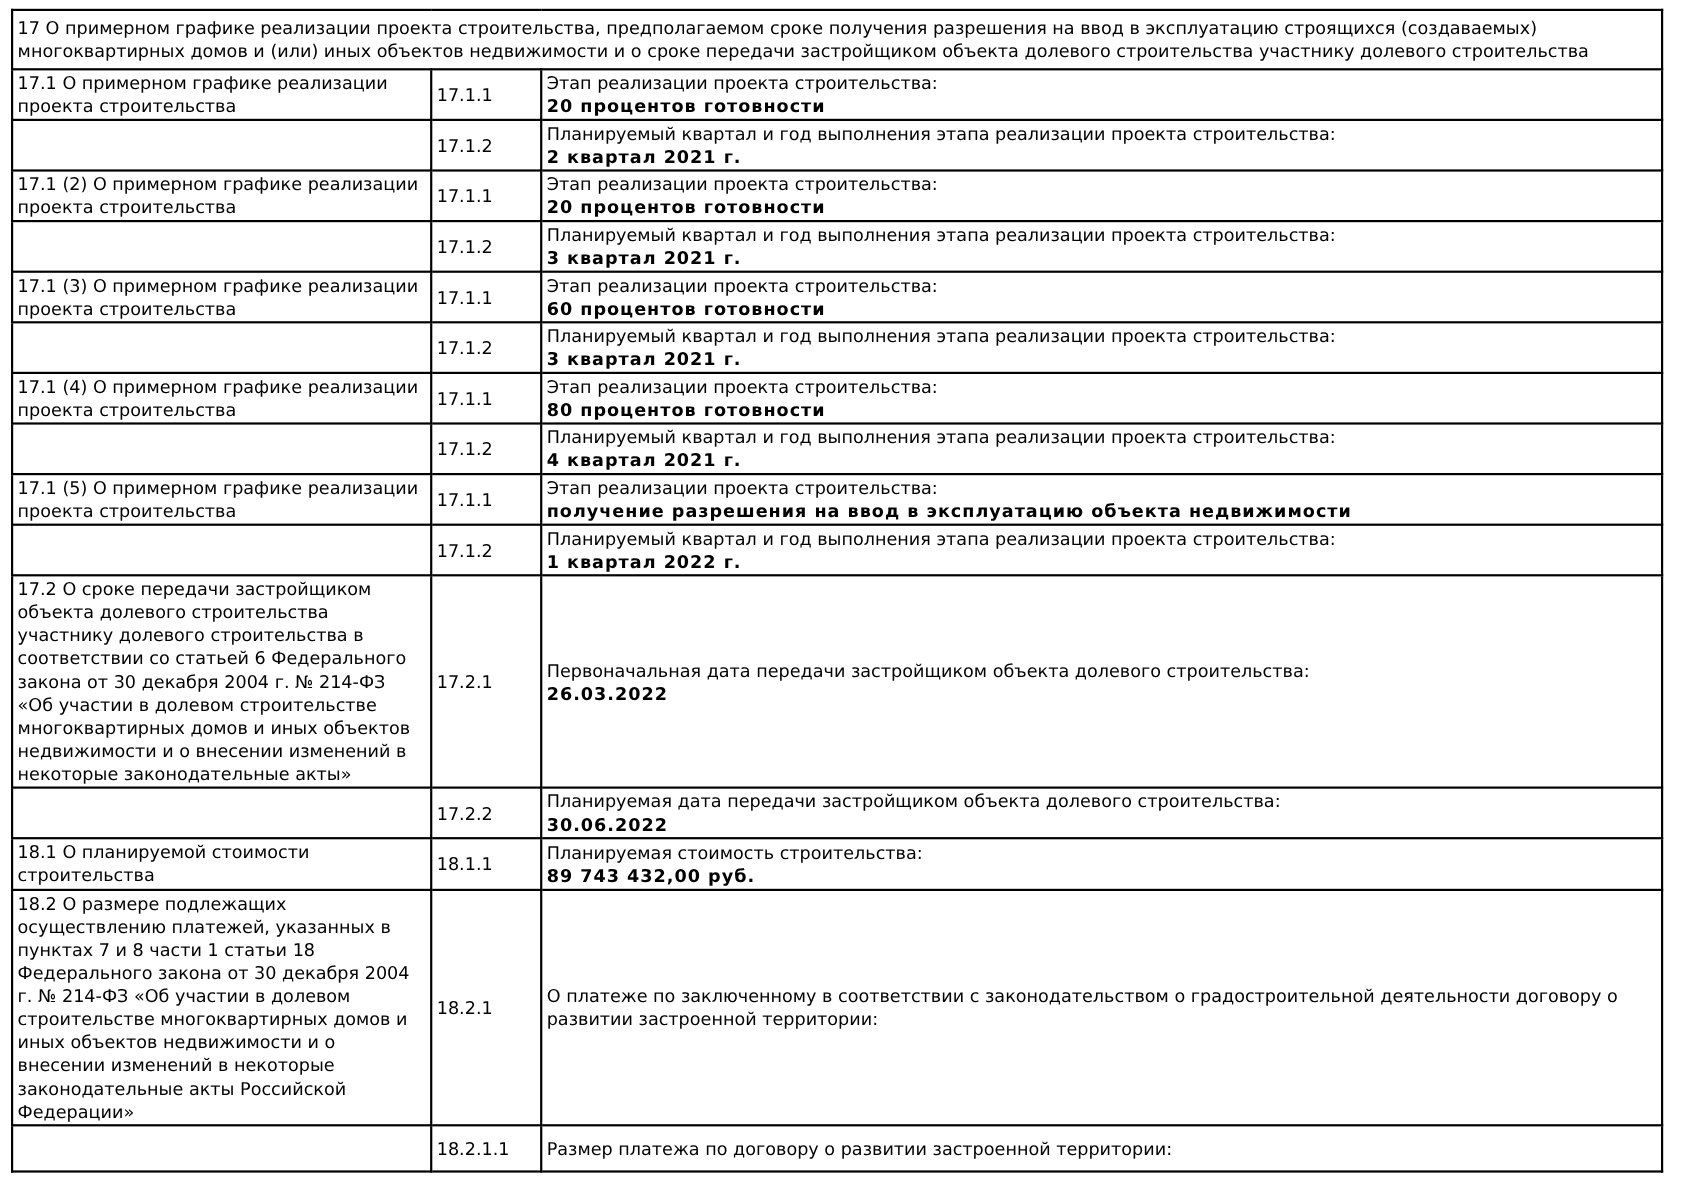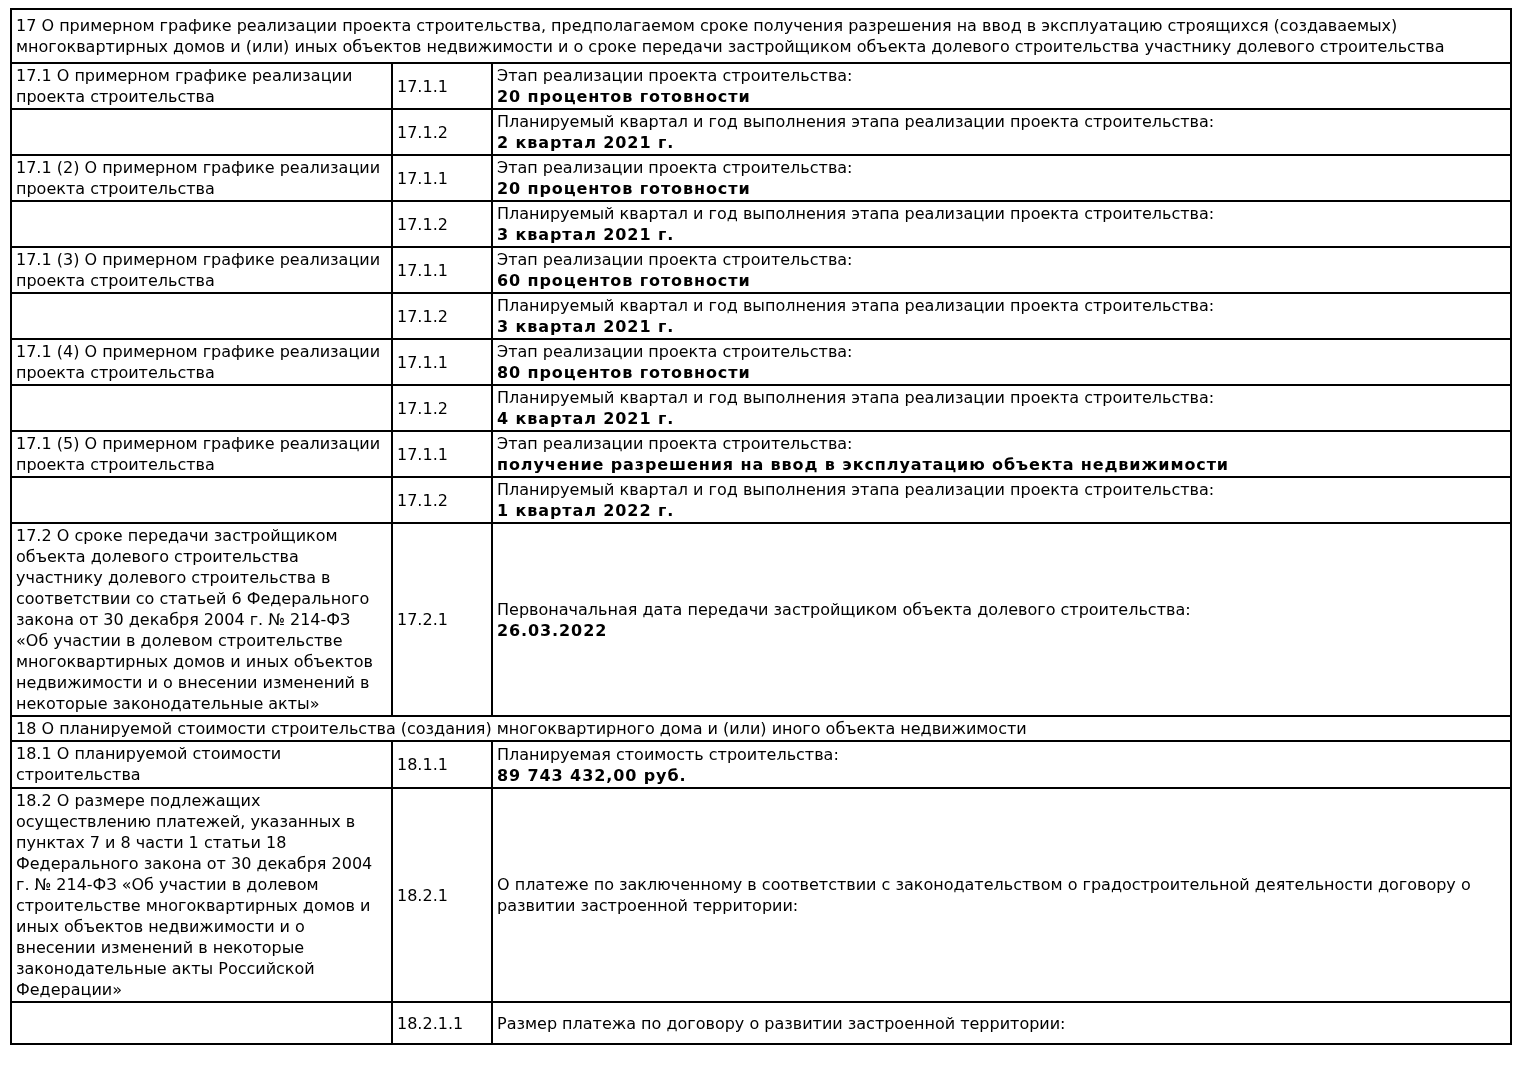--- a/index.html
+++ b/index.html
@@ -153,24 +153,29 @@
     </tr>
 
     <tr class="r-tall172">
       <td class="cell-left">17.2 О сроке передачи застройщиком объекта долевого строительства участнику долевого строительства в соответствии со статьей 6 Федерального закона от 30 декабря 2004 г. № 214-ФЗ «Об участии в долевом строительстве многоквартирных домов и иных объектов недвижимости и о внесении изменений в некоторые законодательные акты»</td>
       <td class="cell-code">17.2.1</td>
       <td class="cell-main">
         <div>Первоначальная дата передачи застройщиком объекта долевого строительства:</div>
         <div class="val">26.03.2022</div>
       </td>
     </tr>
-
-    <tr class="r-sect18">
-      <td class="section-hd" colspan="3">18 О планируемой стоимости строительства (создания) многоквартирного дома и (или) иного объекта недвижимости</td>
-    </tr>
+    <tr class="r-2line">
+      <td class="cell-left"></td>
+      <td class="cell-code">17.2.2</td>
+      <td class="cell-main">
+        <div>Планируемая дата передачи застройщиком объекта долевого строительства:</div>
+        <div class="val">30.06.2022</div>
+      </td>
+    </tr>
+
 
     <tr class="r-181">
       <td class="cell-left">18.1 О планируемой стоимости строительства</td>
       <td class="cell-code">18.1.1</td>
       <td class="cell-main">
         <div>Планируемая стоимость строительства:</div>
         <div class="val">89 743 432,00 руб.</div>
       </td>
     </tr>
 

